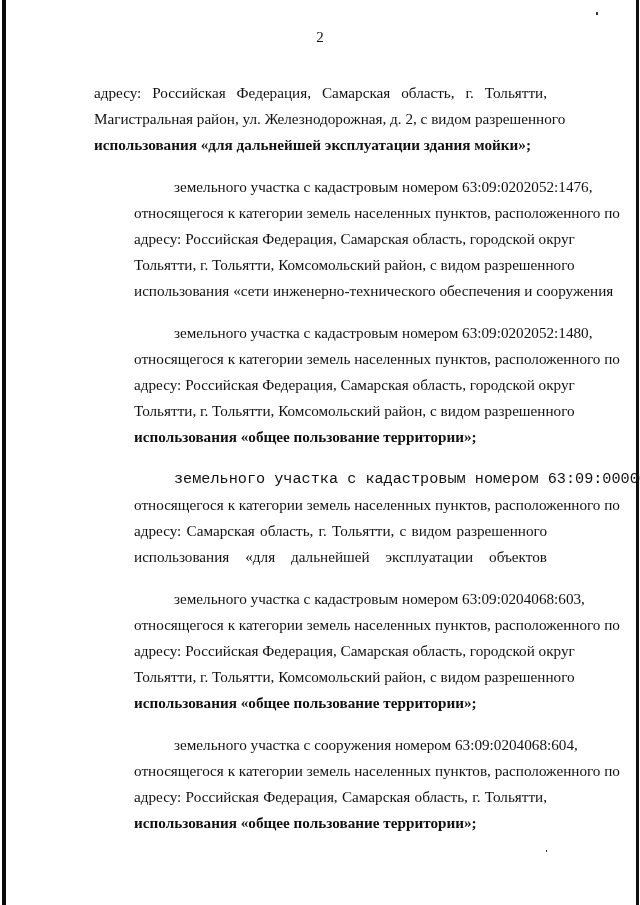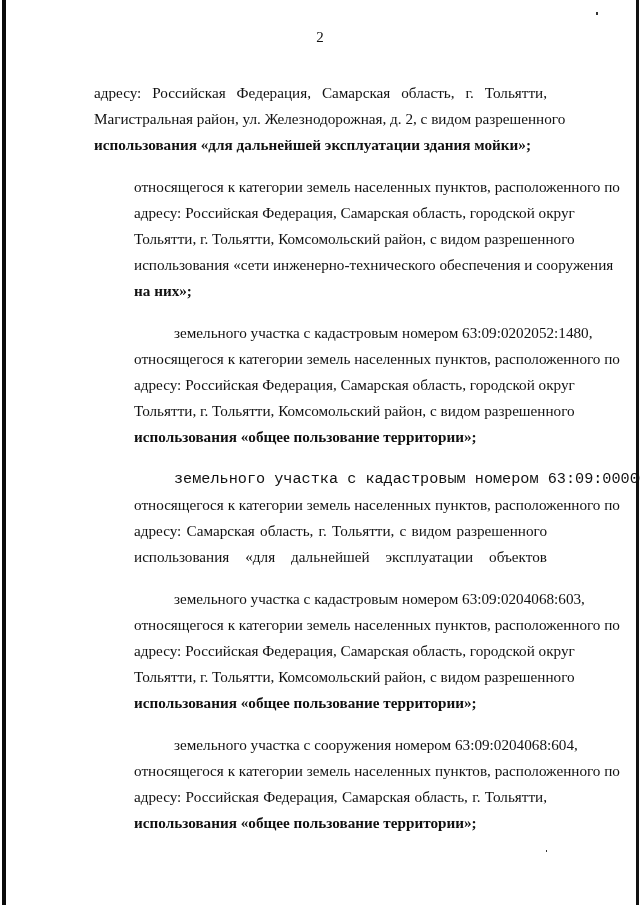--- a/index.html
+++ b/index.html
@@ -84,25 +84,25 @@
 
 <div class="page-number">2</div>
 
 <div class="content">
   <div class="para">
     <span class="line">адресу: Российская Федерация, Самарская область, г. Тольятти,</span>
     <span class="line">Магистральная район, ул. Железнодорожная, д. 2, с видом разрешенного</span>
     <span class="line last">использования «для дальнейшей эксплуатации здания мойки»;</span>
   </div>
   <div class="para indent">
+    <span class="line" style="padding-left:40px;">земельного участка с кадастровым номером 63:09:0202052:1476,</span>
     <span class="line">относящегося к категории земель населенных пунктов, расположенного по</span>
     <span class="line">адресу: Российская Федерация, Самарская область, городской округ</span>
     <span class="line">Тольятти, г. Тольятти, Комсомольский район, с видом разрешенного</span>
     <span class="line">использования «сети инженерно-технического обеспечения и сооружения</span>
-    <span class="line last">на них»;</span>
   </div>
   <div class="para indent">
     <span class="line" style="padding-left:40px;">земельного участка с кадастровым номером 63:09:0202052:1480,</span>
     <span class="line">относящегося к категории земель населенных пунктов, расположенного по</span>
     <span class="line">адресу: Российская Федерация, Самарская область, городской округ</span>
     <span class="line">Тольятти, г. Тольятти, Комсомольский район, с видом разрешенного</span>
     <span class="line last">использования «общее пользование территории»;</span>
   </div>
   <div class="para indent">
     <span class="line" style="padding-left:40px;font-family:Liberation Mono, monospace;">земельного участка с кадастровым номером 63:09:0000000:5,</span>

